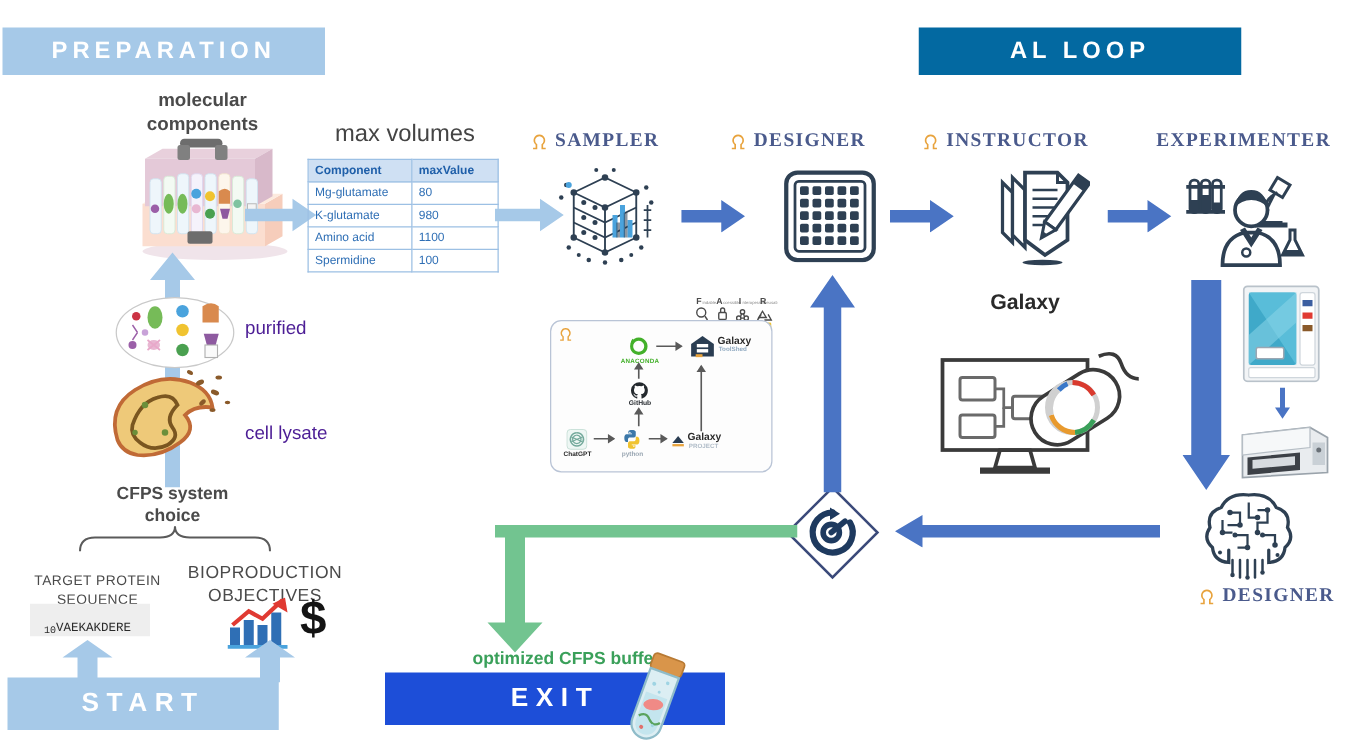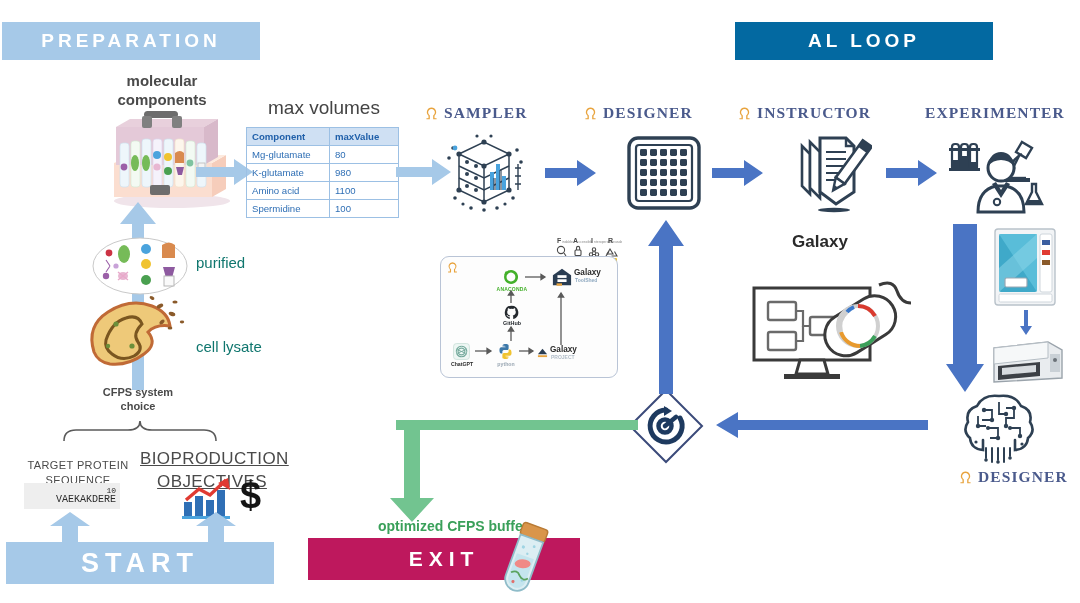--- a/index.html
+++ b/index.html
@@ -13,25 +13,25 @@
   .stage{position:absolute;top:0;left:0;width:1080px;height:603px;}
   .abs{position:absolute;}
 
   
   .banner{
     display:flex;align-items:center;justify-content:center;
     color:#ffffff;font-weight:bold;letter-spacing:4px;
   }
   #banner-preparation{left:2px;top:22px;width:258px;height:38px;background:#a6c9e8;font-size:19px;}
   #banner-alloop{left:735px;top:22px;width:258px;height:38px;background:#0369a1;font-size:19px;}
-  #banner-start{left:6px;top:542px;width:268px;height:42px;background:#a6c9e8;font-size:27px;letter-spacing:6px;}
-  #banner-exit{left:308px;top:538px;width:272px;height:42px;background:#be185d;font-size:21px;letter-spacing:6px;}
+  #banner-start{left:6px;top:542px;width:217px;height:42px;background:#a6c9e8;font-size:21px;letter-spacing:6px;}
+  #banner-exit{left:308px;top:538px;width:272px;height:42px;background:#1d4ed8;font-size:21px;letter-spacing:6px;}
 
   
-  .txt{color:#0f766e;text-align:right;}
+  .txt{color:#4c1d95;text-align:right;}
   .label-dark{color:#4a4a4a;font-weight:bold;}
   .stage-label{
     color:#4a5a8c;font-family:"Liberation Serif", serif;
     font-size:15.5px;letter-spacing:1.1px;font-weight:600;
     white-space:nowrap;display:flex;align-items:center;gap:5px;
   }
   .galaxy-mark{display:inline-block;width:15px;height:15px;}
 
   
   #max-volumes-title{left:268px;top:97px;font-size:19px;color:#444;}
@@ -52,21 +52,21 @@
   
   #galaxy-tools-panel{
     left:440px;top:256px;width:176px;height:120px;
     border:1px solid #b9c4d6;border-radius:9px;background:#fdfdfd;
   }
 
   
   #sequence-box{
     left:24px;top:483px;width:96px;height:26px;background:#eeeeee;
     font-family:"Liberation Mono", monospace;font-size:10px;color:#2a2a2a;
-    display:flex;flex-direction:column;justify-content:center;align-items:flex-end;
+    display:flex;flex-direction:row;justify-content:center;align-items:flex-end;
     padding-right:4px;box-sizing:border-box;line-height:1.05;
   }
   #sequence-index{font-size:8px;}
 
   .center-txt{text-align:center;}
 </style>
 </head>
 <body>
 
 <div class="stage">
@@ -201,34 +201,34 @@
       <ellipse cx="80" cy="32" rx="3" ry="1.8" transform="rotate(-40 80 32)"></ellipse>
       <ellipse cx="93" cy="12" rx="2.6" ry="1.6"></ellipse>
       <ellipse cx="70" cy="8" rx="2.6" ry="1.6" transform="rotate(30 70 8)"></ellipse>
       <ellipse cx="88" cy="38" rx="2.4" ry="1.5"></ellipse>
       <ellipse cx="100" cy="32" rx="2.2" ry="1.4"></ellipse>
     </g>
   </svg>
 
   <div class="abs txt" style="left:196px;top:338px;font-size:15px;">cell lysate</div>
 
-  <div class="abs center-txt label-dark" style="left:48px;top:385px;width:180px;font-size:11px;line-height:1.3;">
+  <div class="abs center-txt label-dark" style="left:48px;top:385px;width:180px;font-size:14px;line-height:1.3;">
     <div>CFPS system</div>
     <div>choice</div>
   </div>
 
   <svg class="abs" style="left:62px;top:420px;" width="156" height="22" viewBox="0 0 156 22">
     <path d="M2 21 q0 -11 12 -11 L66 10 q12 0 12 -9 q0 9 12 9 L142 10 q12 0 12 11" fill="none" stroke="#5a5a5a" stroke-width="1.6"></path>
   </svg>
 
   <div class="abs center-txt" style="left:8px;top:458px;width:140px;font-size:11px;color:#4a4a4a;line-height:1.35;letter-spacing:0.4px;">
     <div>TARGET PROTEIN</div>
     <div>SEQUENCE</div>
   </div>
-  <div class="abs center-txt" style="left:140px;top:448px;width:144px;font-size:17px;color:#4a4a4a;line-height:1.35;letter-spacing:0.4px;text-decoration:underline;">
+  <div class="abs center-txt" style="left:140px;top:448px;width:144px;font-size:14px;color:#4a4a4a;line-height:1.35;letter-spacing:0.4px;">
     <div>BIOPRODUCTION</div>
     <div>OBJECTIVES</div>
   </div>
 
   <div class="abs" id="sequence-box">
     <div id="sequence-index">10</div>
     <div>VAEKAKDERE</div>
   </div>
 
   <svg class="abs" style="left:182px;top:478px;" width="52" height="42" viewBox="0 0 52 42">

